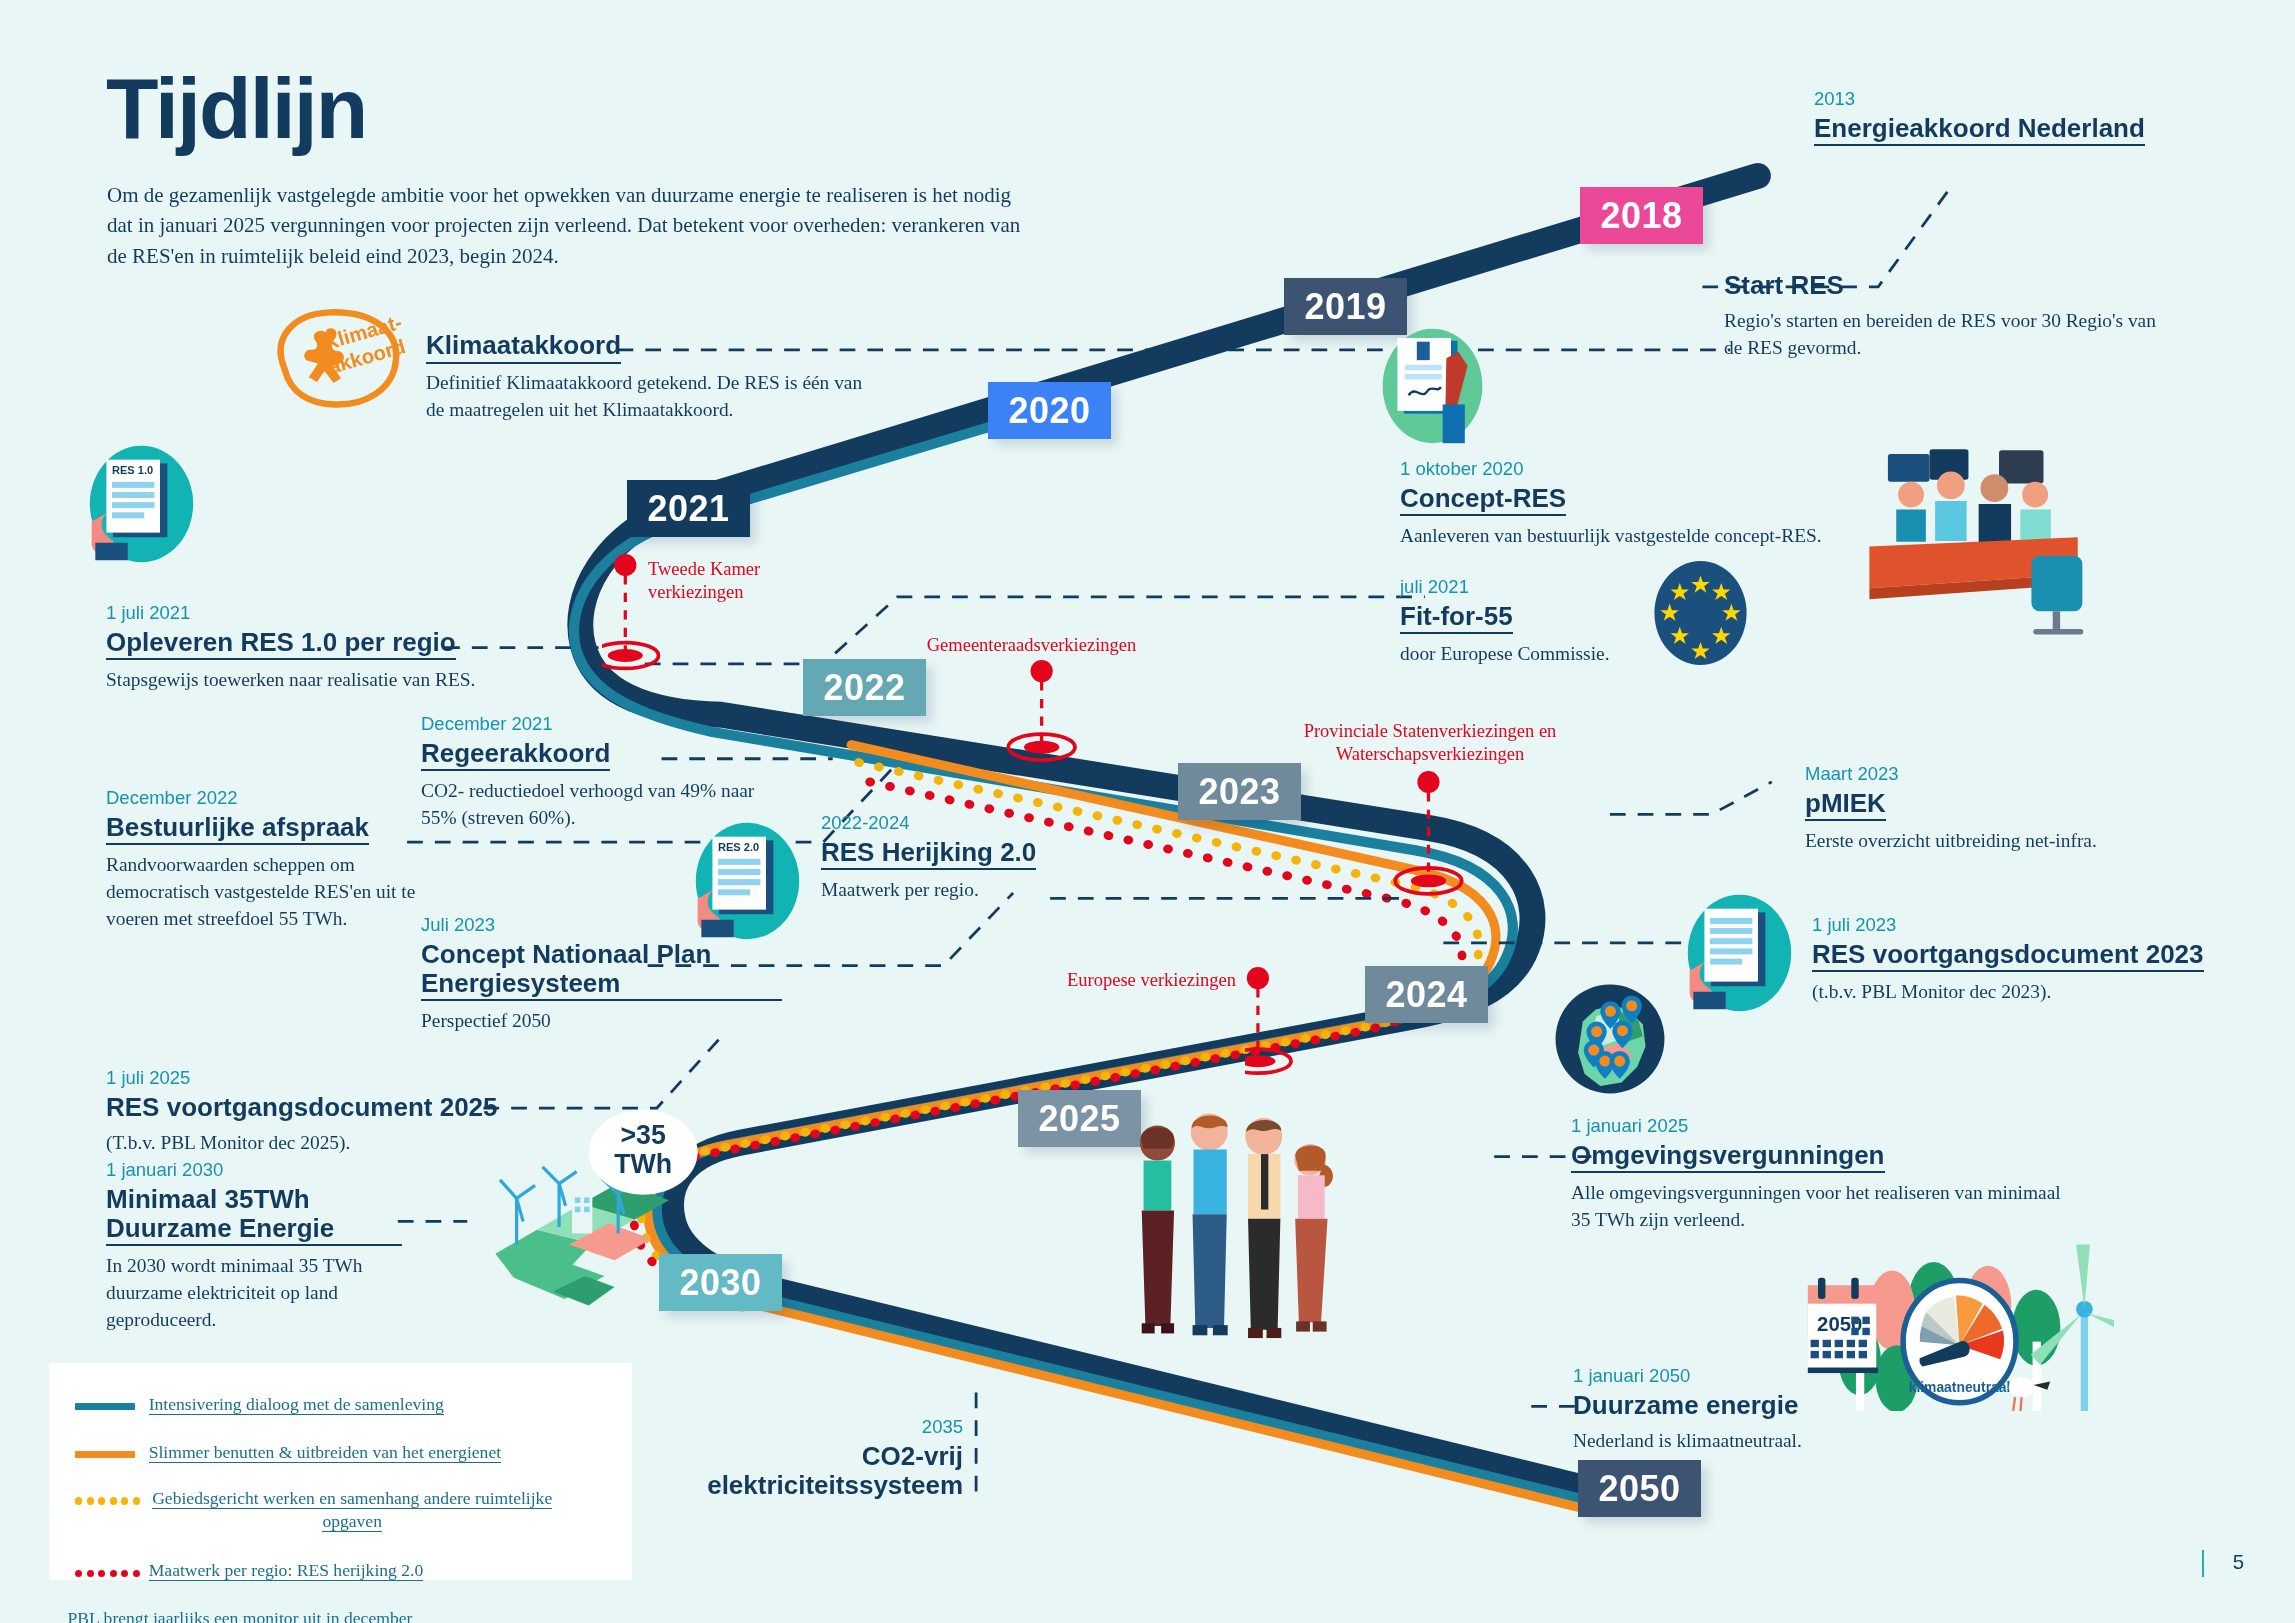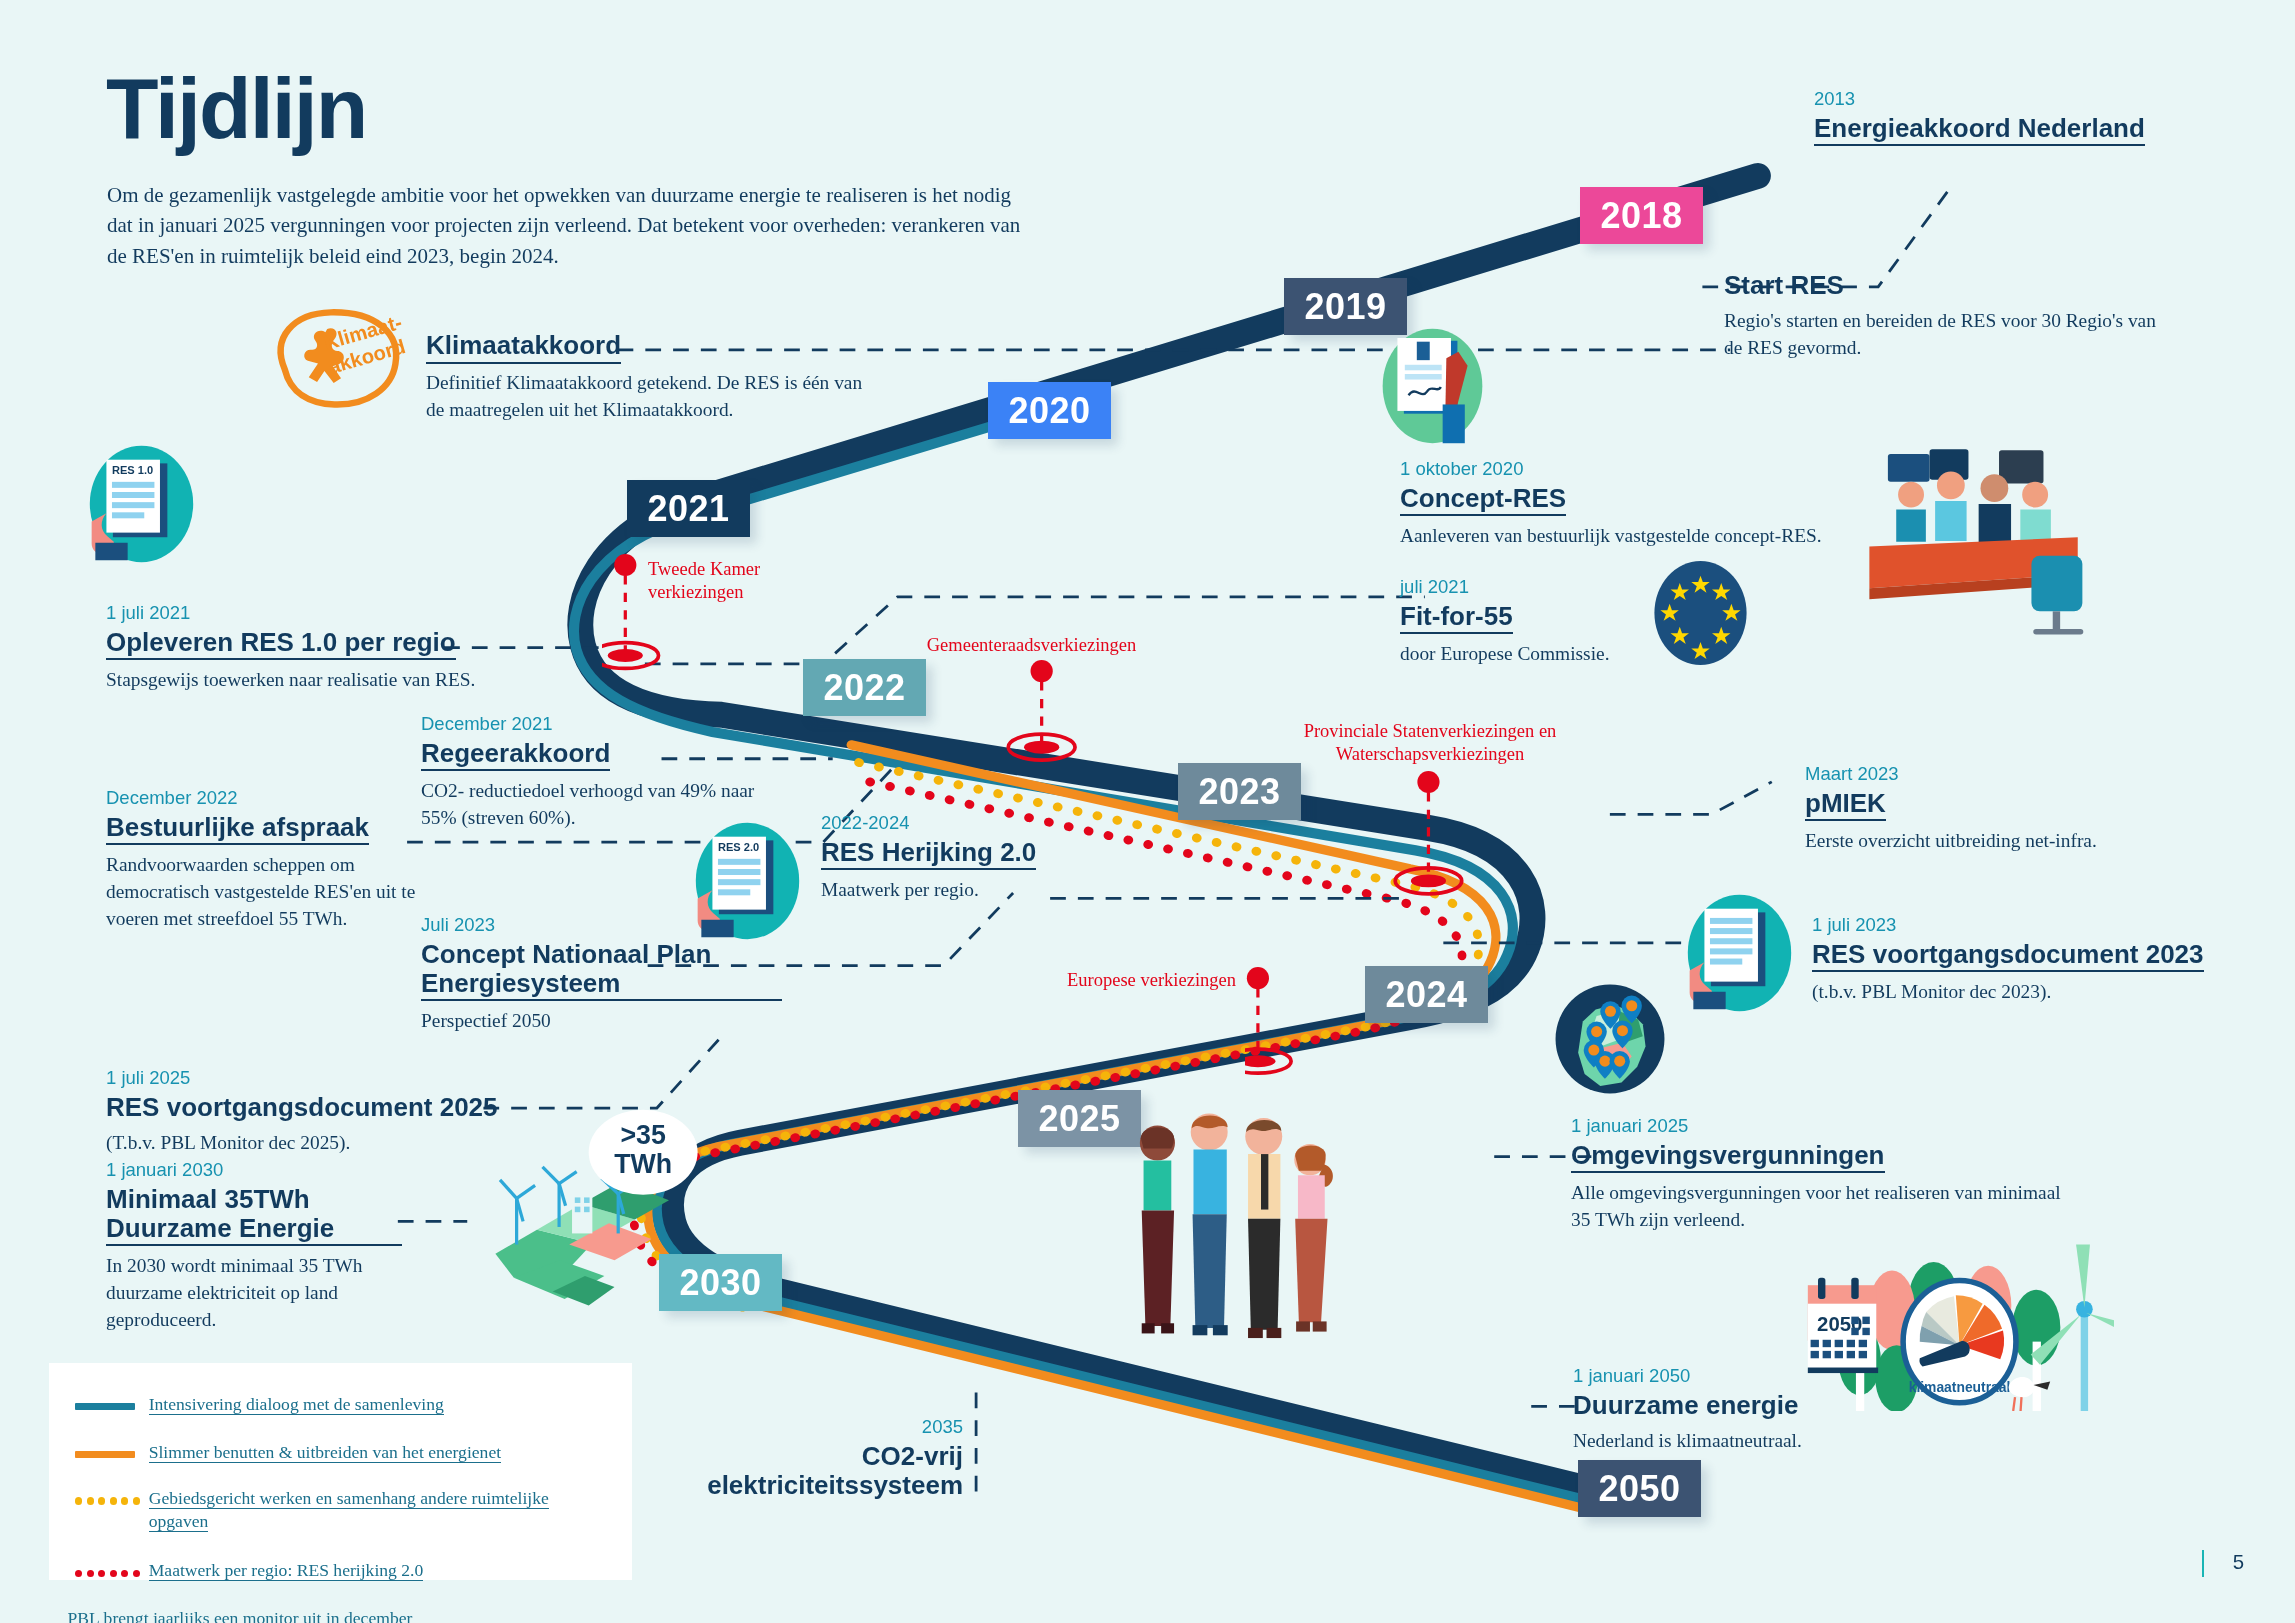--- a/index.html
+++ b/index.html
@@ -71,21 +71,21 @@
     line-height:1.25;
     text-align:center;
     white-space:nowrap;
   }
 
   
   #legend{
     position:absolute;left:49px;top:1363px;width:583px;height:217px;
     background:#ffffff;
   }
-  #legend .row{display:flex;align-items:flex-start;margin-bottom:4.6px;}
+  #legend .row{display:flex;align-items:flex-start;margin-bottom:4.6px;text-align:center;}
   #legend .swatch{width:83px;flex:0 0 83px;height:18.5px;position:relative;margin-top:4.6px;}
   #legend .lbl{
     font-size:17.6px;line-height:1.32;color:#1b6f8c;
     border-bottom:1.4px solid #1b6f8c;display:inline;
   }
   #legend .lbl-wrap{padding-top:0.9px;}
   .sw-solid{position:absolute;left:9.3px;top:6.5px;width:60px;height:6.5px;border-radius:0.9px;}
   .sw-dots{position:absolute;left:9.3px;top:6.5px;width:65px;height:7.4px;display:flex;justify-content:space-between;}
   .sw-dots i{display:block;width:7.4px;height:7.4px;border-radius:50%;}
 

